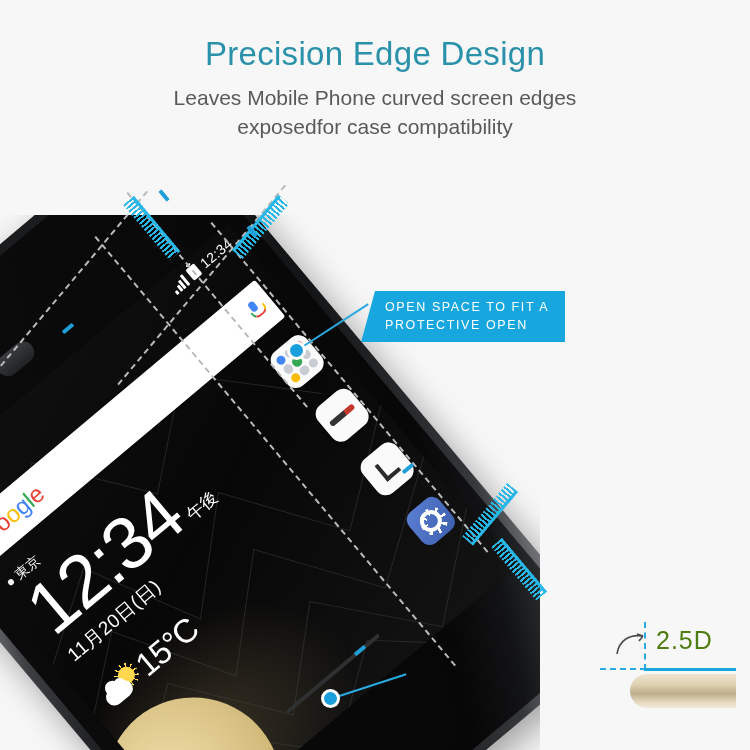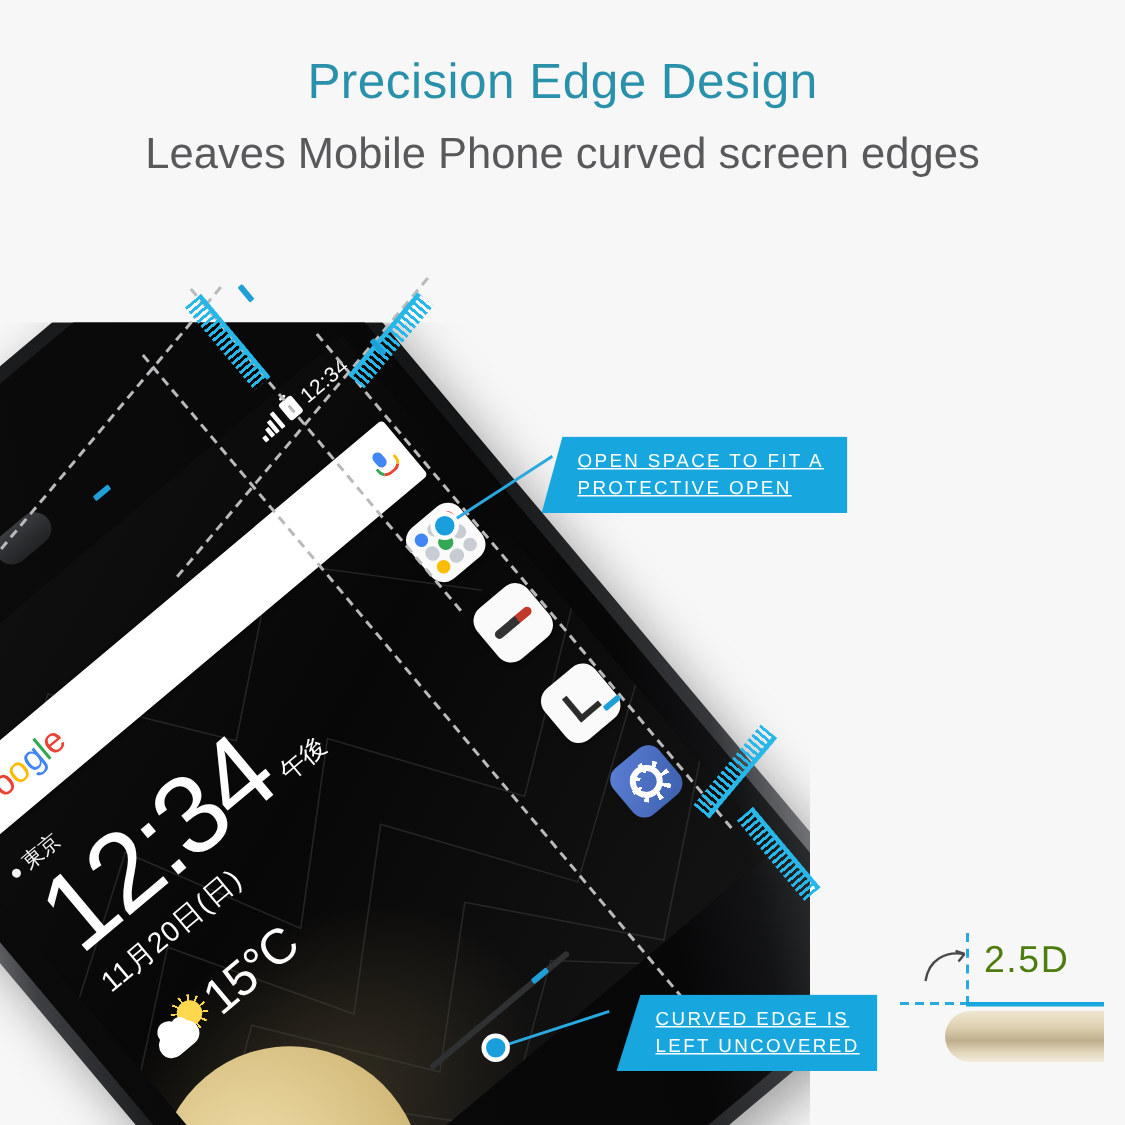--- a/index.html
+++ b/index.html
@@ -11,21 +11,21 @@
   }
   #stage{position:absolute;inset:0;width:736px;height:750px;overflow:hidden;background:#f7f7f7;}
 
   
   .hdr{position:absolute;left:0;top:0;width:750px;text-align:center;}
   .hdr-title{
     font-size:33px;color:#2a91ab;letter-spacing:.3px;
     margin-top:36px;line-height:1.1;font-weight:400;
   }
   .hdr-sub{
-    font-size:29px;color:#58595b;line-height:1.35;
+    font-size:21px;color:#58595b;line-height:1.35;
     margin-top:12px;font-weight:400;
   }
   .hdr-sub div{white-space:nowrap;}
 
   
   .photo{
     position:absolute;left:-180px;top:215px;width:720px;height:690px;
     overflow:hidden;
   }
   .phone{
@@ -142,21 +142,21 @@
   .leader{position:absolute;height:1.6px;background:#29a9e0;transform-origin:0 50%;}
 
   
   .callout{
     position:absolute;background:#17a7de;color:#fff;
     font-size:12.5px;letter-spacing:1.6px;line-height:1.45;
     padding:7px 14px 8px 18px;box-sizing:border-box;
   }
   .callout.notch{clip-path:polygon(14px 0,100% 0,100% 100%,0 100%);padding-left:24px;}
   .callout.notch2{clip-path:polygon(16px 0,100% 0,100% 100%,0 100%);padding-left:26px;}
-  .callout div{white-space:nowrap;text-decoration:underline;}
+  .callout div{white-space:nowrap;}
 
   
   .d25{position:absolute;left:608px;top:612px;width:142px;height:138px;}
   .d25-label{position:absolute;left:48px;top:14px;font-size:25px;color:#4d7c0f;letter-spacing:1px;}
   .d25-vdash{position:absolute;left:36px;top:10px;width:0;height:48px;border-left:2px dashed #29a9e0;}
   .d25-hdash{position:absolute;left:-8px;top:56px;width:46px;height:0;border-top:2px dashed #29a9e0;}
   .d25-hline{position:absolute;left:36px;top:56px;width:110px;height:3px;background:#17a7de;}
   .d25-vline{position:absolute;left:132px;top:56px;width:3px;height:80px;background:#17a7de;}
   .d25-bar{
     position:absolute;left:22px;top:62px;width:112px;height:34px;
@@ -167,20 +167,21 @@
 </style>
 </head>
 <body>
 
 <div id="stage">
 
   <div class="hdr">
     <div class="hdr-title">Precision Edge Design</div>
     <div class="hdr-sub">
       <div>Leaves Mobile Phone curved screen edges</div>
+      <div>exposedfor case compatibility</div>
     </div>
   </div>
 
   <div class="photo">
     <div class="phone">
       <div class="phone-inner">
 
         <div class="earpiece"></div>
 
         <div class="screen">
@@ -292,24 +293,20 @@
 
     <div class="leader" style="left:330px;top:698px;width:80px;transform:rotate(-18deg);"></div>
     <div class="dot" style="left:324px;top:692px;"></div>
   </div>
 
   <div class="callout notch" style="left:361px;top:291px;width:204px;">
     <div>OPEN SPACE TO FIT A</div>
     <div>PROTECTIVE OPEN</div>
   </div>
 
-  <div class="callout notch2" style="left:411px;top:663px;width:174px;">
-    <div>CURVED EDGE IS</div>
-    <div>LEFT UNCOVERED</div>
-  </div>
 
   <div class="d25">
     <div class="d25-vdash"></div>
     <div class="d25-hdash"></div>
     <svg class="d25-arrow" viewBox="0 0 34 26">
       <path d="M3 22 C5 8, 16 2, 29 4" stroke="#4a4a4a" stroke-width="1.6" fill="none"></path>
       <path d="M29 4 L23 2 M29 4 L25 9" stroke="#4a4a4a" stroke-width="1.6" fill="none"></path>
     </svg>
     <div class="d25-label">2.5D</div>
     <div class="d25-hline"></div>

